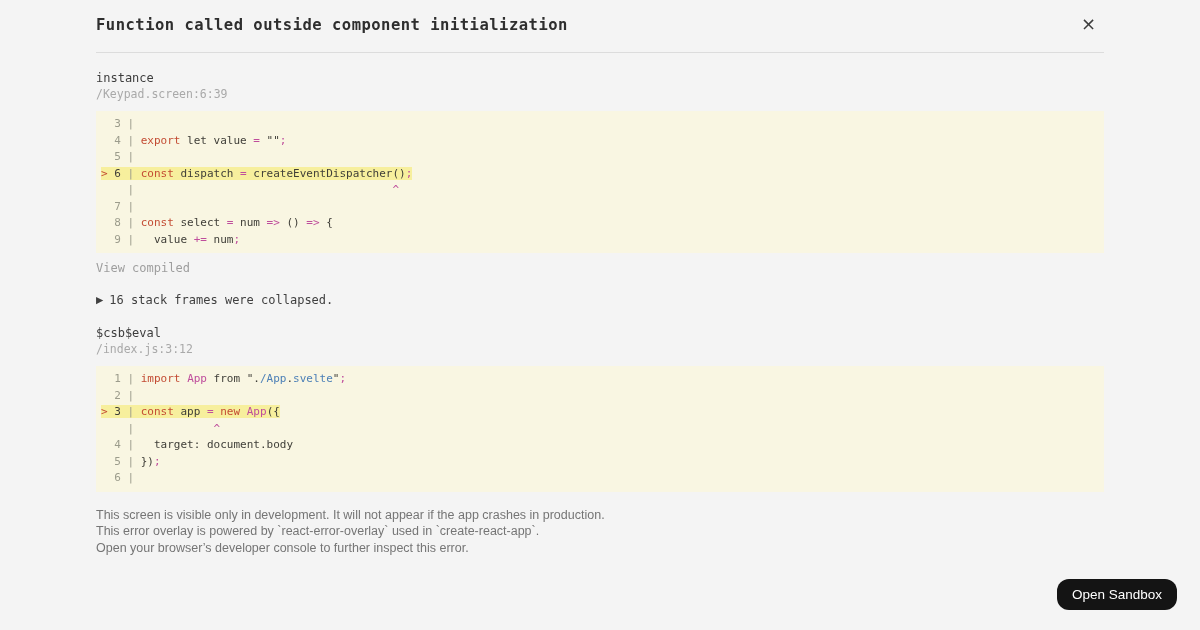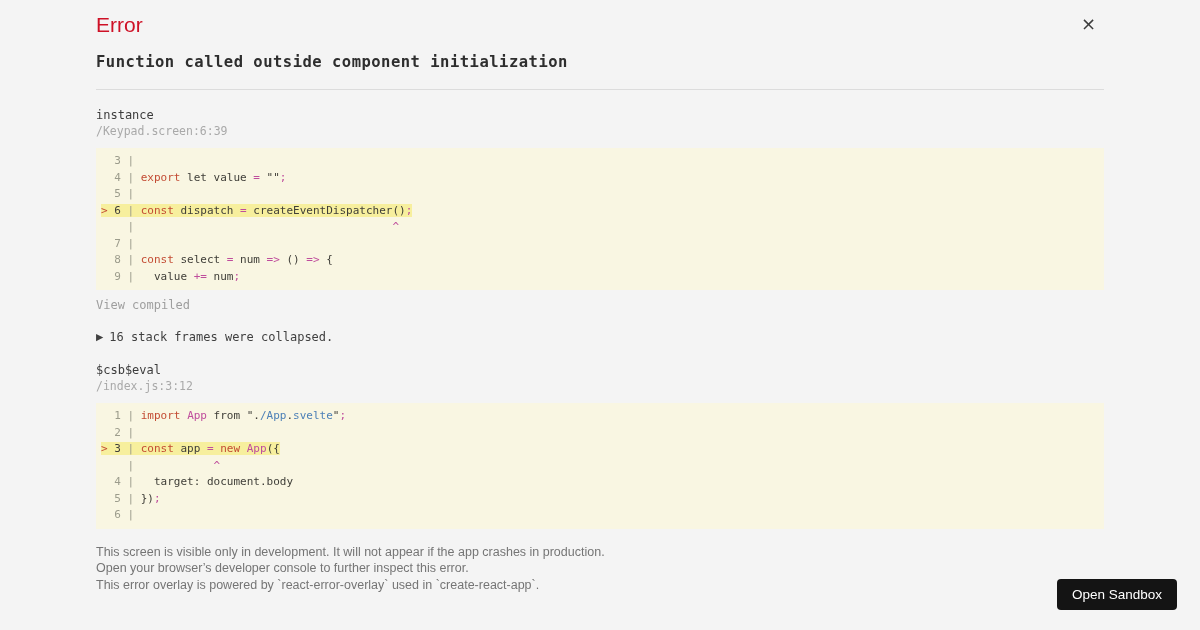--- a/index.html
+++ b/index.html
@@ -109,34 +109,33 @@
     line-height: 16.5px;
     color: #757575;
   }
   .sandbox-btn {
     position: absolute;
     right: 23px;
     bottom: 20px;
     background: #141414;
     color: #ffffff;
     border: none;
-    border-radius: 4px;
+    border-radius: 12px;
     padding: 8px 15px;
     font-family: "Liberation Sans", sans-serif;
     font-size: 13.5px;
     cursor: pointer;
   }
 </style>
 </head>
 <body>
 
 <div class="overlay">
   <span class="close-btn">×</span>
 
-  <div class="title">Error</div>
 
   <div class="message">Function called outside component initialization</div>
 
   <hr class="divider">
 
 
   <div class="fn-name">instance</div>
   <div class="fn-loc">/Keypad.screen:6:39</div>
 
   <div class="code-frame"><div class="code-line"><span><span class="t-g">  3 | </span></span></div><div class="code-line"><span><span class="t-g">  4 | </span><span class="t-k">export</span><span> let value </span><span class="t-m">=</span><span> ""</span><span class="t-m">;</span></span></div><div class="code-line"><span><span class="t-g">  5 | </span></span></div><div class="code-line"><span class="hl"><span class="t-k">&gt; </span><span>6</span><span class="t-g"> | </span><span class="t-k">const</span><span> dispatch </span><span class="t-m">=</span><span> createEventDispatcher()</span><span class="t-m">;</span></span></div><div class="code-line"><span><span class="t-g">    | </span><span>                                      </span><span class="t-m">^</span></span></div><div class="code-line"><span><span class="t-g">  7 | </span></span></div><div class="code-line"><span><span class="t-g">  8 | </span><span class="t-k">const</span><span> select </span><span class="t-m">=</span><span> num </span><span class="t-m">=&gt;</span><span> () </span><span class="t-m">=&gt;</span><span> {</span></span></div><div class="code-line"><span><span class="t-g">  9 | </span><span>  value </span><span class="t-m">+=</span><span> num</span><span class="t-m">;</span></span></div></div>
@@ -147,18 +146,18 @@
     <span class="tri">▶</span><span>16 stack frames were collapsed.</span>
   </div>
 
   <div class="fn-name">$csb$eval</div>
   <div class="fn-loc">/index.js:3:12</div>
 
   <div class="code-frame"><div class="code-line"><span><span class="t-g">  1 | </span><span class="t-k">import</span><span> </span><span class="t-m">App</span><span> from ".</span><span class="t-b">/App</span><span>.</span><span class="t-b">svelte</span><span>"</span><span class="t-m">;</span></span></div><div class="code-line"><span><span class="t-g">  2 | </span></span></div><div class="code-line"><span class="hl"><span class="t-k">&gt; </span><span>3</span><span class="t-g"> | </span><span class="t-k">const</span><span> app </span><span class="t-m">=</span><span> </span><span class="t-k">new</span><span> </span><span class="t-m">App</span><span>({</span></span></div><div class="code-line"><span><span class="t-g">    | </span><span>           </span><span class="t-m">^</span></span></div><div class="code-line"><span><span class="t-g">  4 | </span><span>  target: document.body</span></span></div><div class="code-line"><span><span class="t-g">  5 | </span><span>})</span><span class="t-m">;</span></span></div><div class="code-line"><span><span class="t-g">  6 | </span></span></div></div>
 
   <div class="footer">
     <div>This screen is visible only in development. It will not appear if the app crashes in production.</div>
+    <div>This error overlay is powered by `react-error-overlay` used in `create-react-app`.</div>
     <div>Open your browser’s developer console to further inspect this error.</div>
-    <div>This error overlay is powered by `react-error-overlay` used in `create-react-app`.</div>
   </div>
 </div>
 
 <button class="sandbox-btn">Open Sandbox</button>
 
 </body></html>

